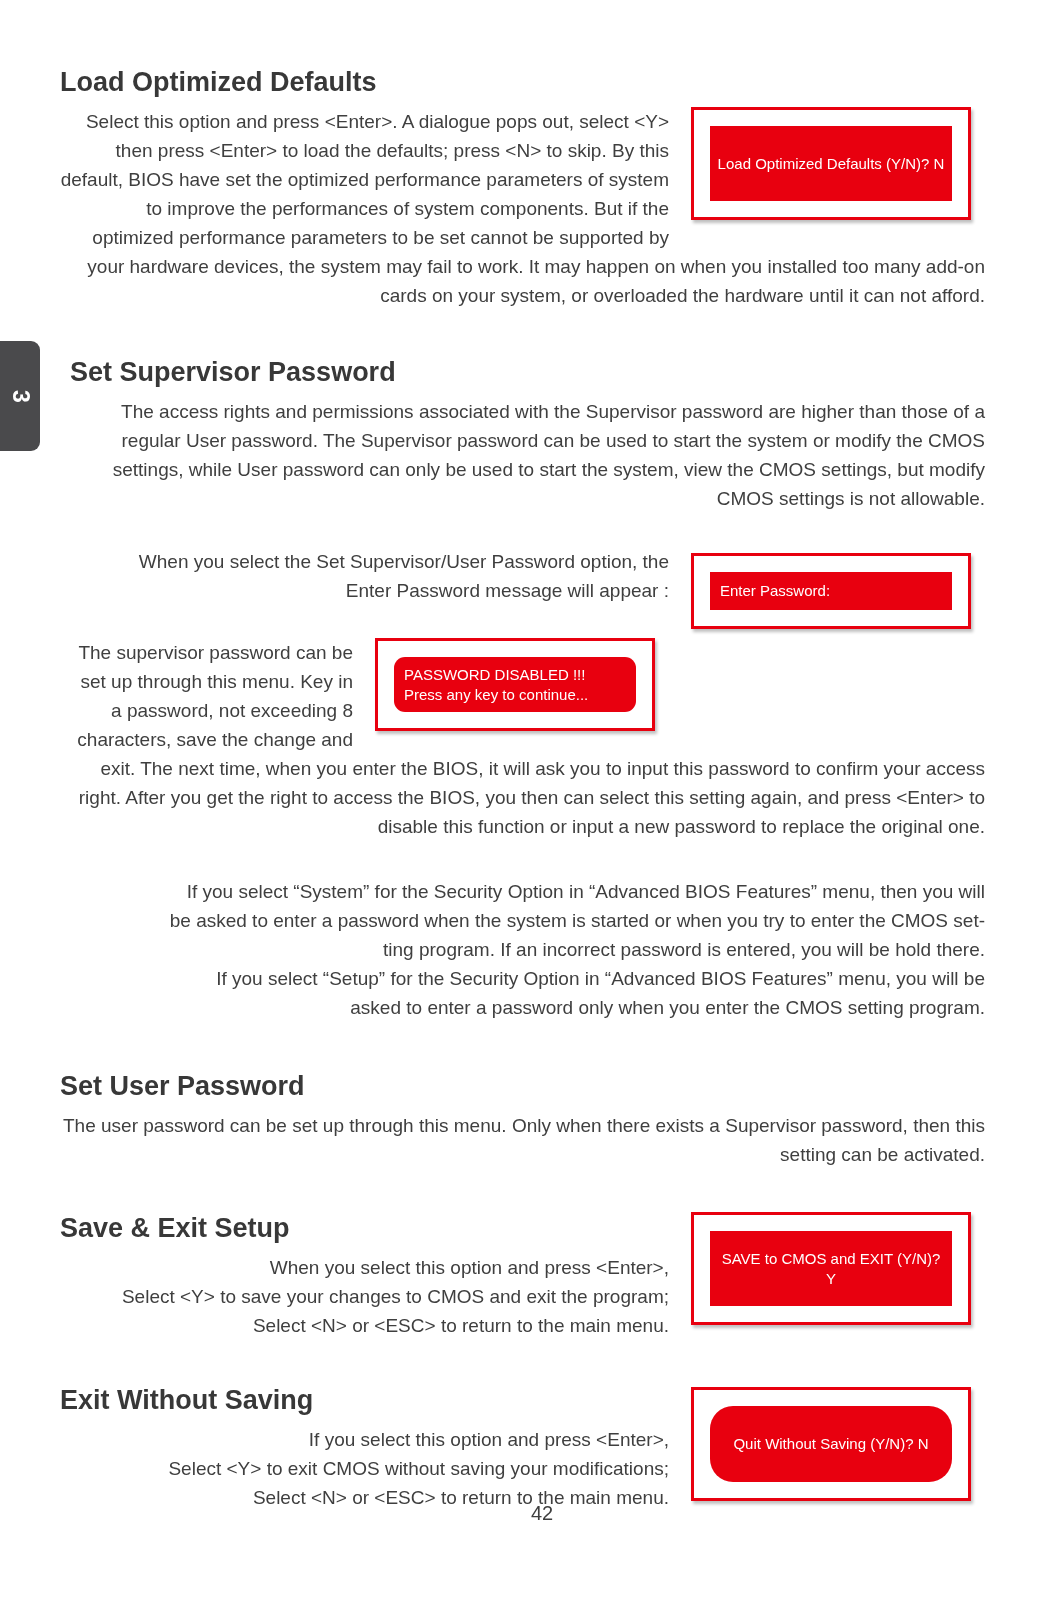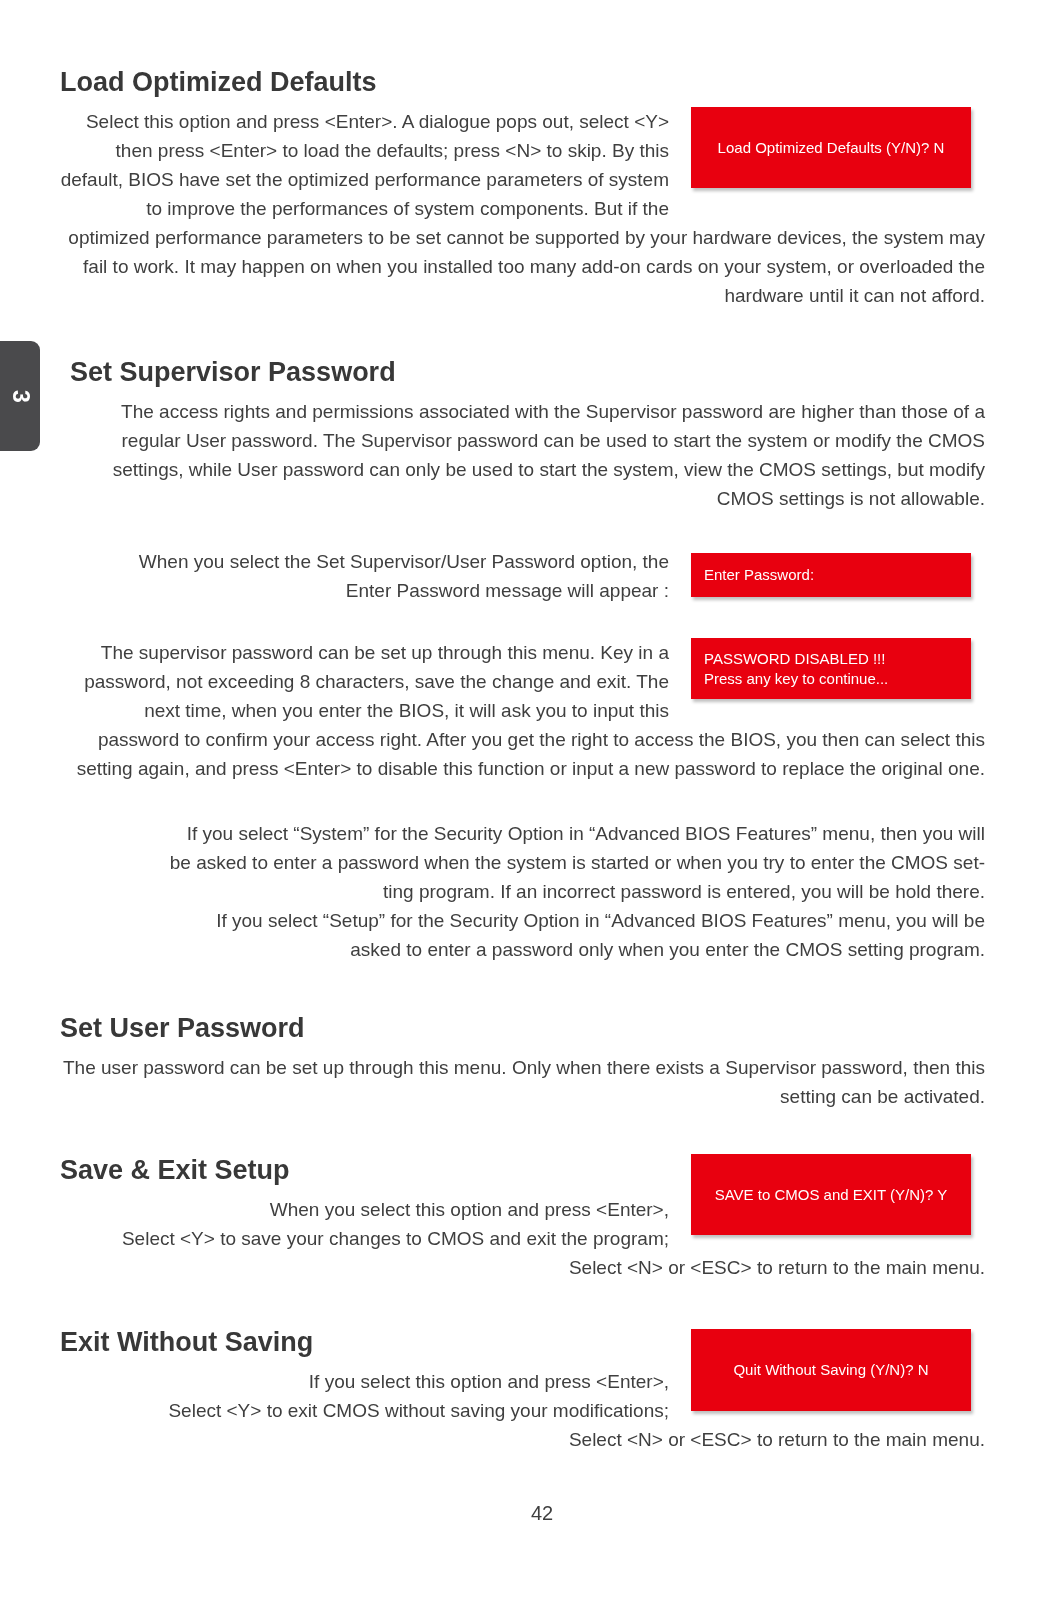--- a/index.html
+++ b/index.html
@@ -48,21 +48,21 @@
     text-align: right;
   }
   .pre { white-space: pre-line; }
 
   .dialog {
     float: right;
     width: 280px;
     margin: 0 14px 14px 22px;
     border: 3px solid #e8000f;
     background: #ffffff;
-    padding: 0;
+    padding: 16px;
     box-shadow: 2px 3px 3px rgba(0,0,0,0.25);
   }
   .dialog-inner {
     background: #e8000f;
     color: #ffffff;
     font-size: 15px;
     line-height: 20px;
     display: flex;
     align-items: center;
     justify-content: center;
@@ -70,22 +70,22 @@
     white-space: pre-line;
     padding: 2px 6px;
   }
   .dialog-inner.left {
     justify-content: flex-start;
     text-align: left;
     padding-left: 10px;
   }
   .h75 { min-height: 75px; }
   .h38 { min-height: 38px; }
-  .h55 { min-height: 55px; }
-  .h76 { min-height: 76px; }
+  .h55 { min-height: 55px; border-radius: 11px; }
+  .h76 { min-height: 76px; border-radius: 23px; }
 
   .mt33 { margin-top: 33px; }
   .mt34 { margin-top: 34px; }
   .mt36 { margin-top: 36px; }
   .mt43 { margin-top: 43px; }
   .mt44 { margin-top: 44px; }
   .mt46 { margin-top: 46px; margin-left: 10px; }
   .mt48 { margin-top: 48px; }
   .dmt3  { margin-top: 3px; }
   .dmt6  { margin-top: 6px; }

